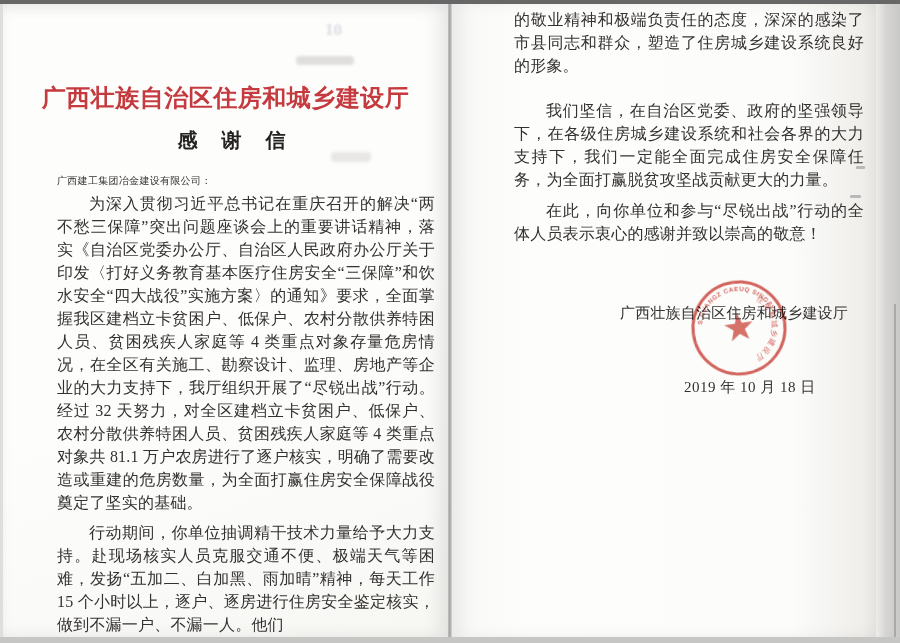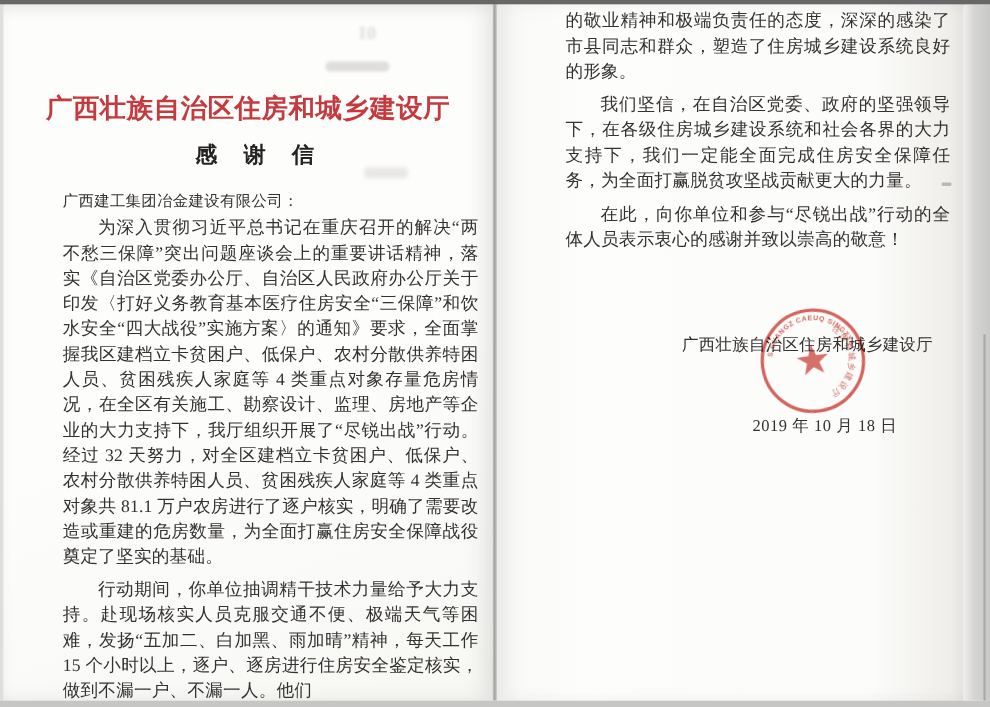--- a/index.html
+++ b/index.html
@@ -36,33 +36,33 @@
     color:#c43a3e;
     font-family:"Liberation Serif","DejaVu Serif",serif;
   }
   .letter-title{
     margin:13px 0 0;text-align:center;
     font-size:20px;font-weight:bold;color:#242220;
     letter-spacing:4px;word-spacing:11px;padding-left:16px;
   }
   .salutation{
     margin:20px 0 0 54px;
-    font-size:14px;color:#343230;letter-spacing:.3px;
+    font-size:10px;color:#343230;letter-spacing:.3px;
   }
   .body{
     width:378px;margin:4px 0 0 54px;
     font-size:16px;line-height:23px;letter-spacing:.2px;
     color:#343230;text-align:justify;
   }
   .body.indent{text-indent:2em;}
   .body + .body{margin-top:7px;}
   
   .page-right .body{width:350px;margin-left:62px;}
   .page-right .body.first{}
-  .page-right .body.p2{margin-top:7px;}
+  .page-right .body.p2{margin-top:22px;}
   .page-right .body.p3{margin-top:8px;font-family:Liberation Serif, serif;}
   .signature{
     position:absolute;left:168px;top:300px;
     font-size:15px;color:#343230;letter-spacing:.2px;white-space:nowrap;
   }
   .date{
     position:absolute;left:232px;top:334px;
     font-size:15px;color:#343230;letter-spacing:.5px;white-space:nowrap;margin-top:40px;
   }
   

